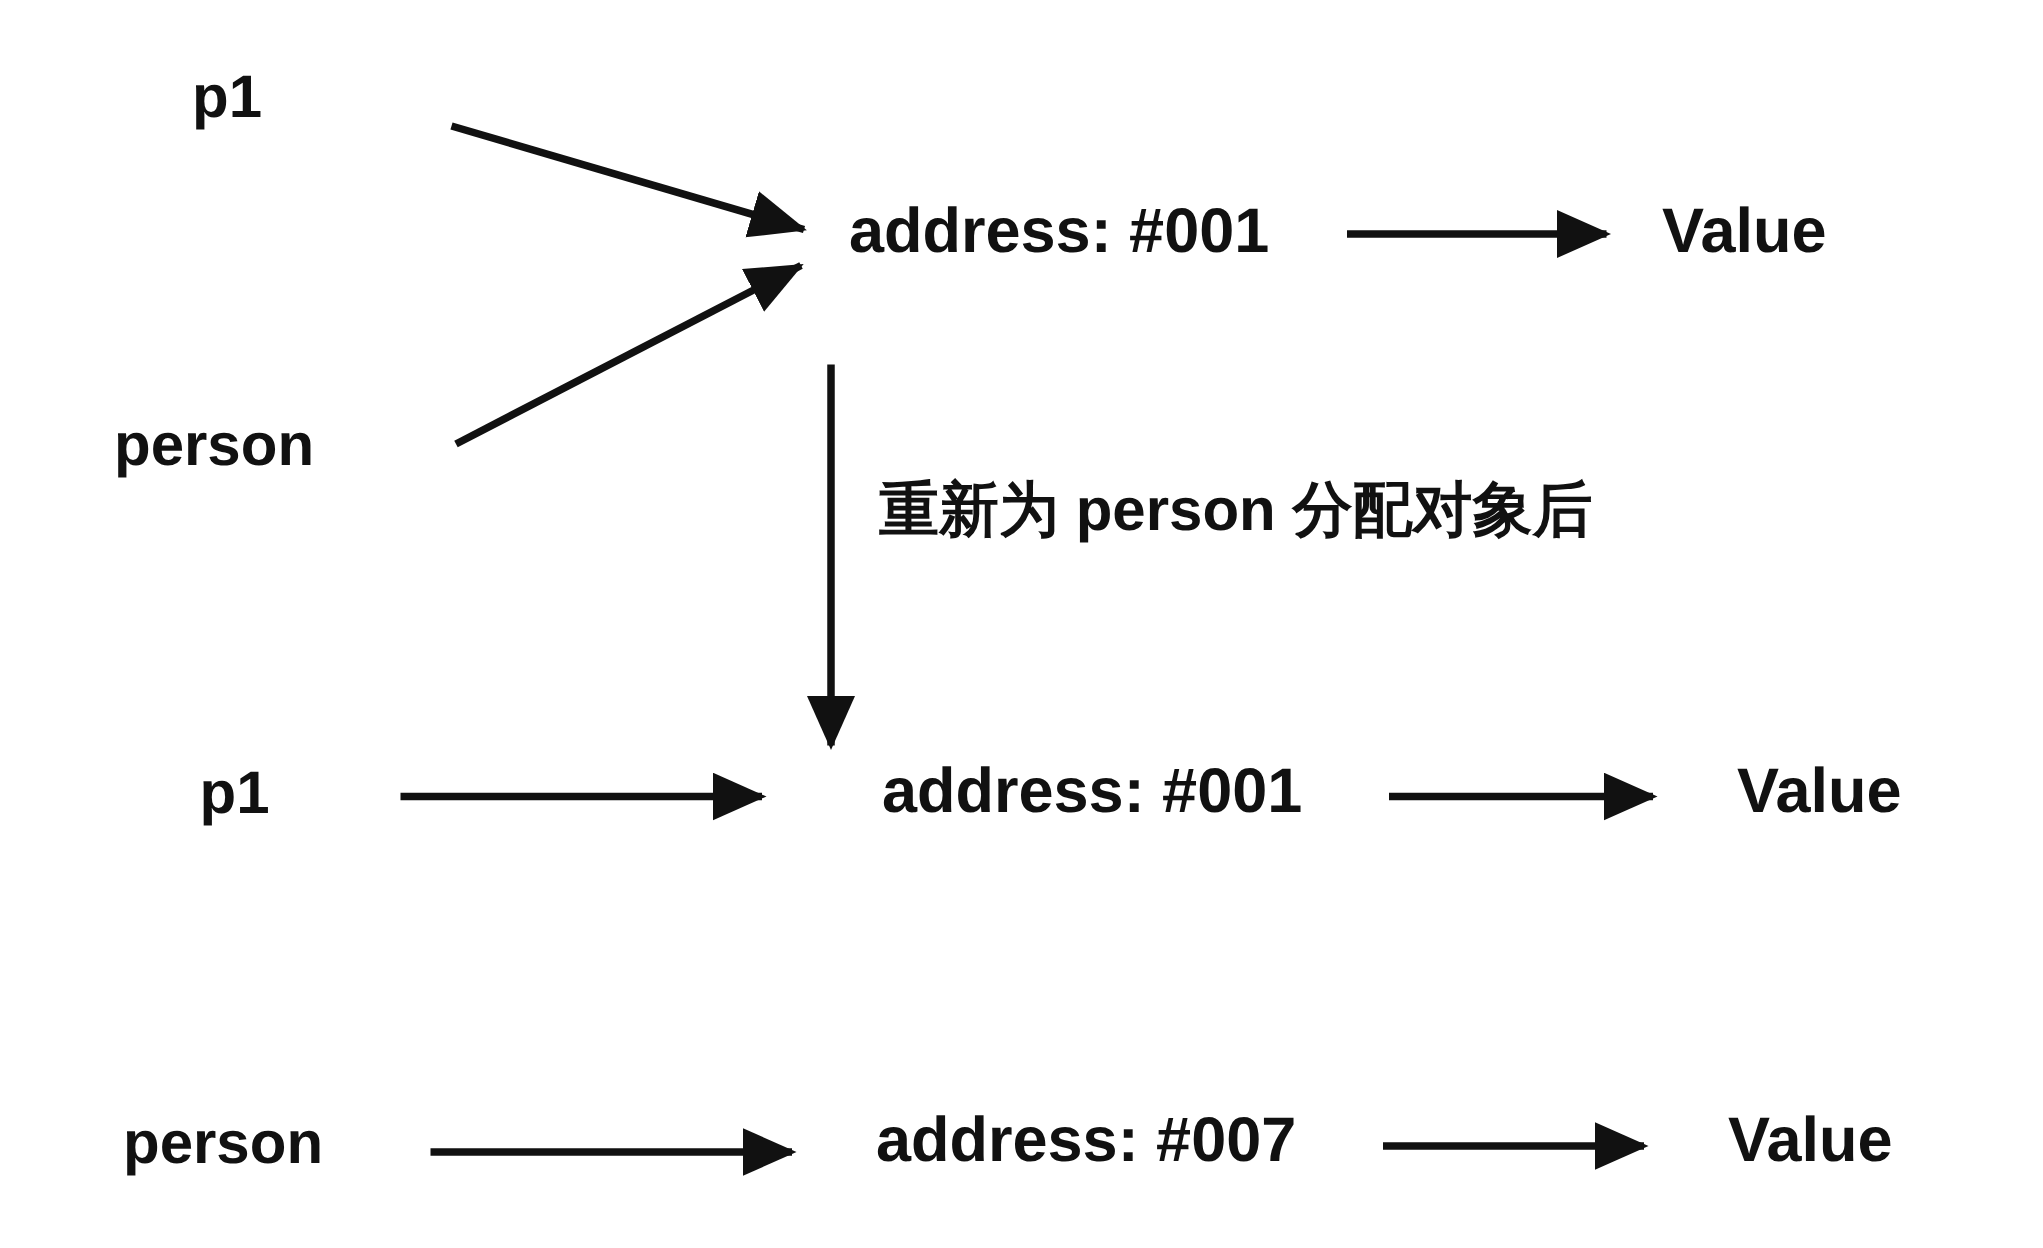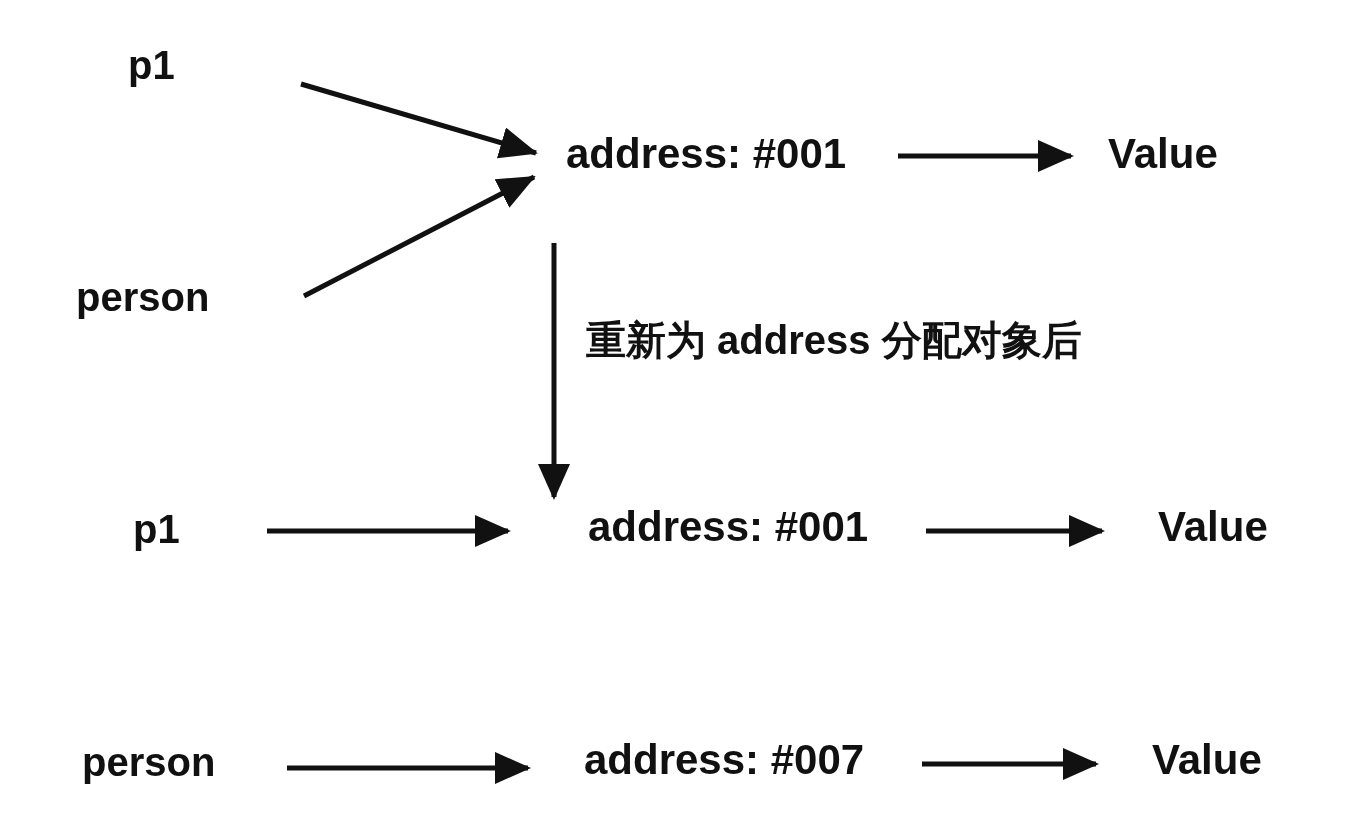--- a/index.html
+++ b/index.html
@@ -85,21 +85,21 @@
   </svg>
 
   <div class="node-label lbl-p1-top">p1</div>
 
   <div class="node-label lbl-person-top">person</div>
 
   <div class="node-label lbl-addr-top">address: #001</div>
 
   <div class="node-label lbl-value-top">Value</div>
 
-  <div class="node-label lbl-cn-note">重新为 address 分配对象后</div>
+  <div class="node-label lbl-cn-note">重新为 person 分配对象后</div>
 
   <div class="node-label lbl-p1-mid">p1</div>
 
   <div class="node-label lbl-addr-mid">address: #001</div>
 
   <div class="node-label lbl-value-mid">Value</div>
 
   <div class="node-label lbl-person-bot">person</div>
 
   <div class="node-label lbl-addr-bot">address: #007</div>

